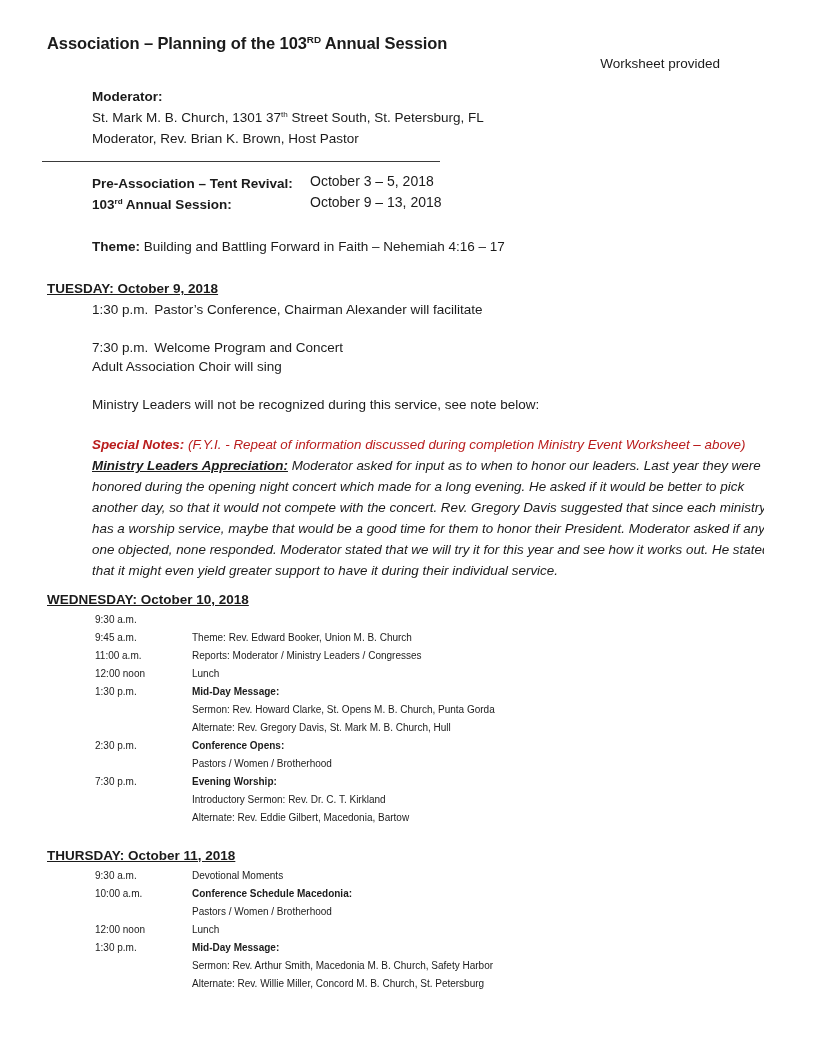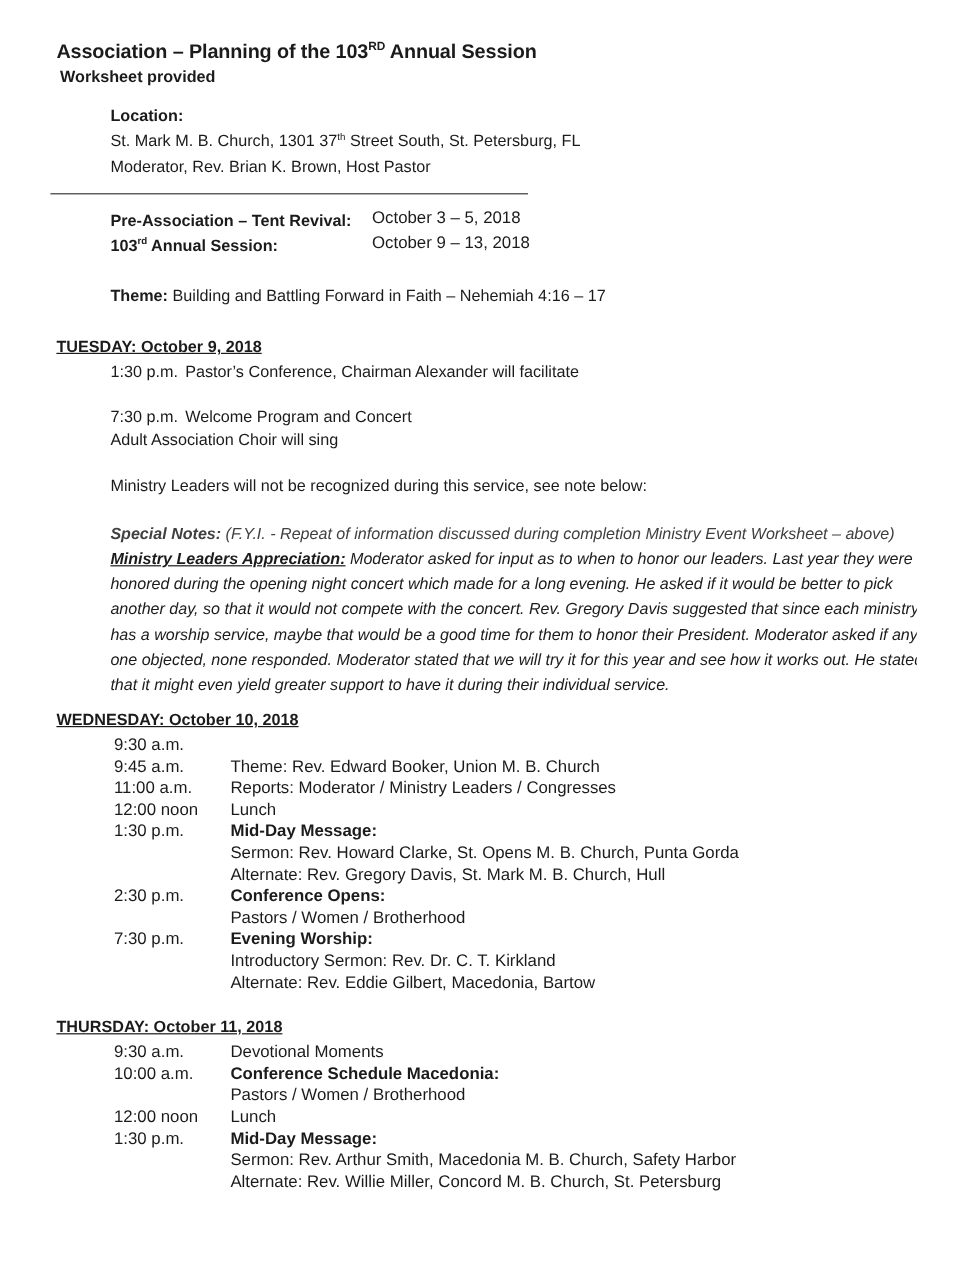--- a/index.html
+++ b/index.html
@@ -10,21 +10,21 @@
     background: #ffffff;
     box-sizing: border-box;
     padding: 33px 44px 0 47px;
     font-family: "Liberation Sans", sans-serif;
     color: #1b1b1b;
     overflow: hidden;
   }
   sup { font-size: 0.6em; line-height: 0; }
 
   .title { font-size: 16.5px; font-weight: 700; line-height: 21px; letter-spacing: -0.1px; }
-  .subtitle { font-size: 13.5px; font-weight: 700; line-height: 19px; margin-left: 3px; }
+  .subtitle { font-size: 13.5px; font-weight: 400; line-height: 19px; margin-left: 3px; text-align: right; }
 
   .loc { margin: 13px 0 0 45px; font-size: 13.5px; line-height: 21px; }
   .loc-label { font-weight: 700; }
 
   .rule { border: none; border-top: 1.4px solid #3a3a3a; width: 398px; margin: 12px 0 0 -5px; }
 
   .dates { margin: 11px 0 0 45px; font-size: 13.5px; }
   .drow { display: flex; line-height: 21px; align-items: flex-end; }
   .dlabel { width: 218px; font-weight: 700; flex: 0 0 218px; }
   .dvalue { font-size: 14px; transform: translateY(-2px); }
@@ -48,40 +48,40 @@
     margin: 20px 0 0 45px;
     width: 684px;
     font-size: 13.4px;
     font-style: italic;
     line-height: 21px;
   }
   .notes-red { }
   .n-label { font-weight: 700; }
   .n-underline { font-weight: 700; text-decoration: underline; }
 
-  .sched { margin: 3px 0 0 48px; font-size: 14px; line-height: 18px; }
+  .sched { margin: 3px 0 0 48px; font-size: 10px; line-height: 18px; }
   .srow { display: flex; }
   .stime { flex: 0 0 97px; }
   .sdesc { flex: 1; }
 
   .wed-heading { margin-top: 10px; }
   .thu-heading { margin-top: 20px; text-decoration: underline; }
 </style>
 </head>
 <body>
 
 <div class="page">
 
   <div class="title">
     <span>Association – Planning of the 103</span><sup>RD</sup><span> Annual Session</span>
   </div>
   <div class="subtitle">Worksheet provided</div>
 
   <div class="loc">
-    <div class="loc-label">Location:</div>
+    <div class="loc-label">Moderator:</div>
     <div>
       <span>St. Mark M. B. Church, 1301 37</span><sup>th</sup><span> Street South, St. Petersburg, FL</span>
     </div>
     <div>Moderator, Rev. Brian K. Brown, Host Pastor</div>
   </div>
 
   <hr class="rule">
 
   <div class="dates">
     <div class="drow">
@@ -108,21 +108,21 @@
     <div class="t-gap"></div>
     <div>
       <span class="t-time">7:30 p.m.</span><span>Welcome Program and Concert</span>
     </div>
     <div>Adult Association Choir will sing</div>
     <div class="t-gap"></div>
     <div>Ministry Leaders will not be recognized during this service, see note below:</div>
   </div>
 
   <div class="notes">
-    <div class="notes-red" style="color: #404040;">
+    <div class="notes-red" style="color: #b91c1c;">
       <span class="n-label">Special Notes:</span><span> (F.Y.I. - Repeat of information discussed during completion Ministry Event Worksheet – above)</span>
     </div>
     <div>
       <span class="n-underline">Ministry Leaders Appreciation:</span><span> Moderator asked for input as to when to honor our leaders. Last year they were honored during the opening night concert which made for a long evening. He asked if it would be better to pick another day, so that it would not compete with the concert. Rev. Gregory Davis suggested that since each ministry has a worship service, maybe that would be a good time for them to honor their President. Moderator asked if any one objected, none responded. Moderator stated that we will try it for this year and see how it works out. He stated that it might even yield greater support to have it during their individual service.</span>
     </div>
   </div>
 
   <div class="day-heading wed-heading">WEDNESDAY: October 10, 2018</div>
   <div class="sched">
     <div class="srow">

